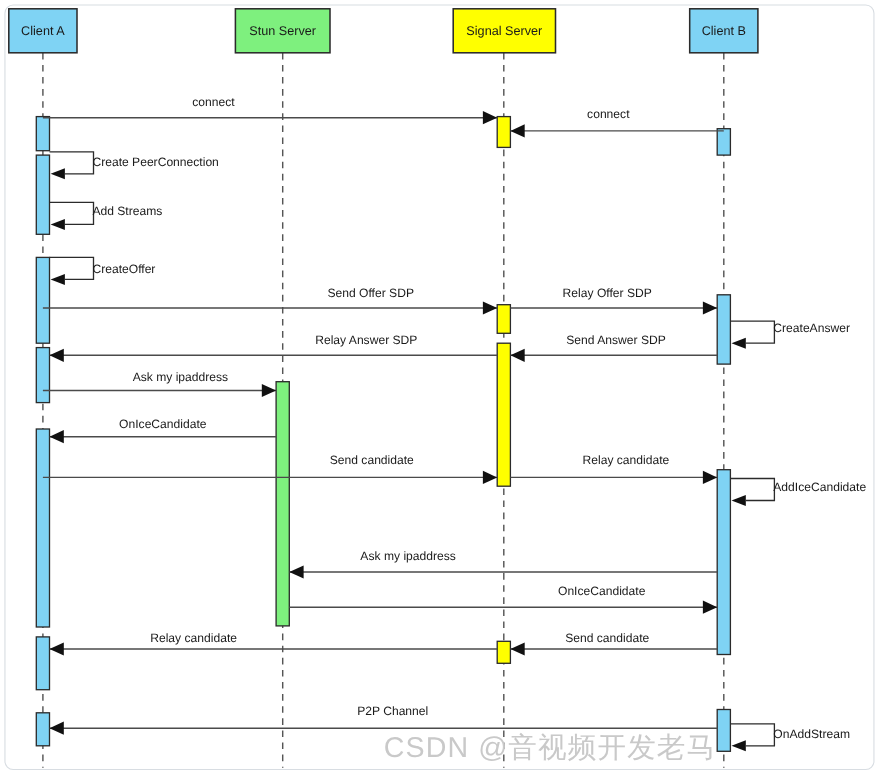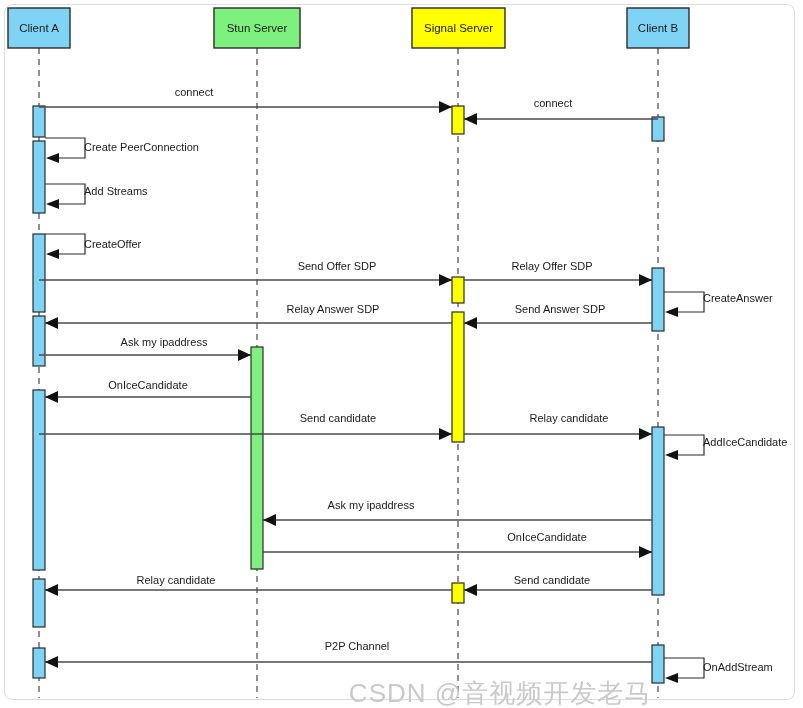--- a/index.html
+++ b/index.html
@@ -70,21 +70,21 @@
     font-size: 11px;
     text-anchor: middle;
   }
   .self-label {
     font-size: 11px;
     text-anchor: start;
   }
   .watermark {
     position: absolute;
     left: 0;
-    top: 17px;
+    top: 4px;
     width: 803px;
     height: 524px;
     pointer-events: none;
   }
   .watermark-text {
     position: absolute;
     left: 500px;
     top: 676px;
     transform: translate(-50%, -50%);
     font-family: "Liberation Sans", sans-serif;

